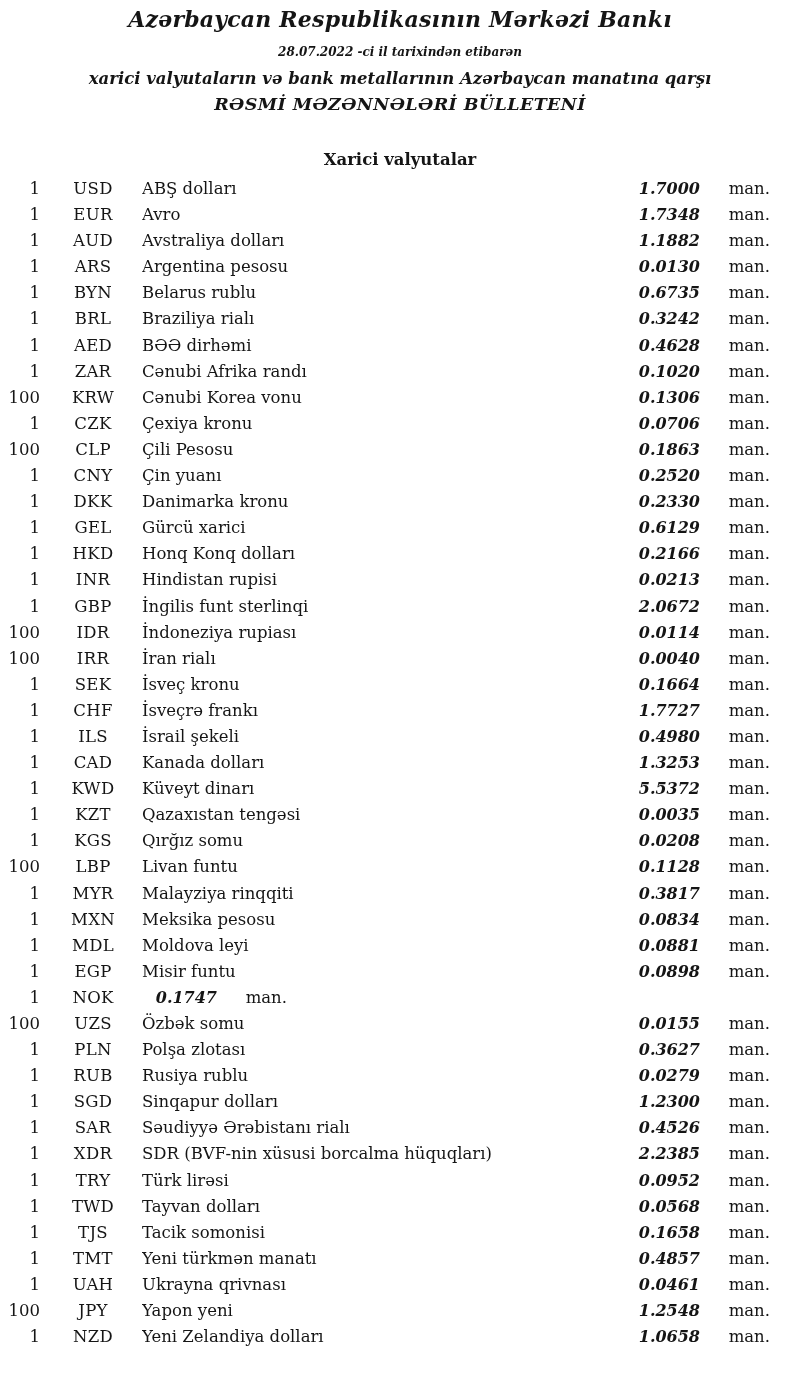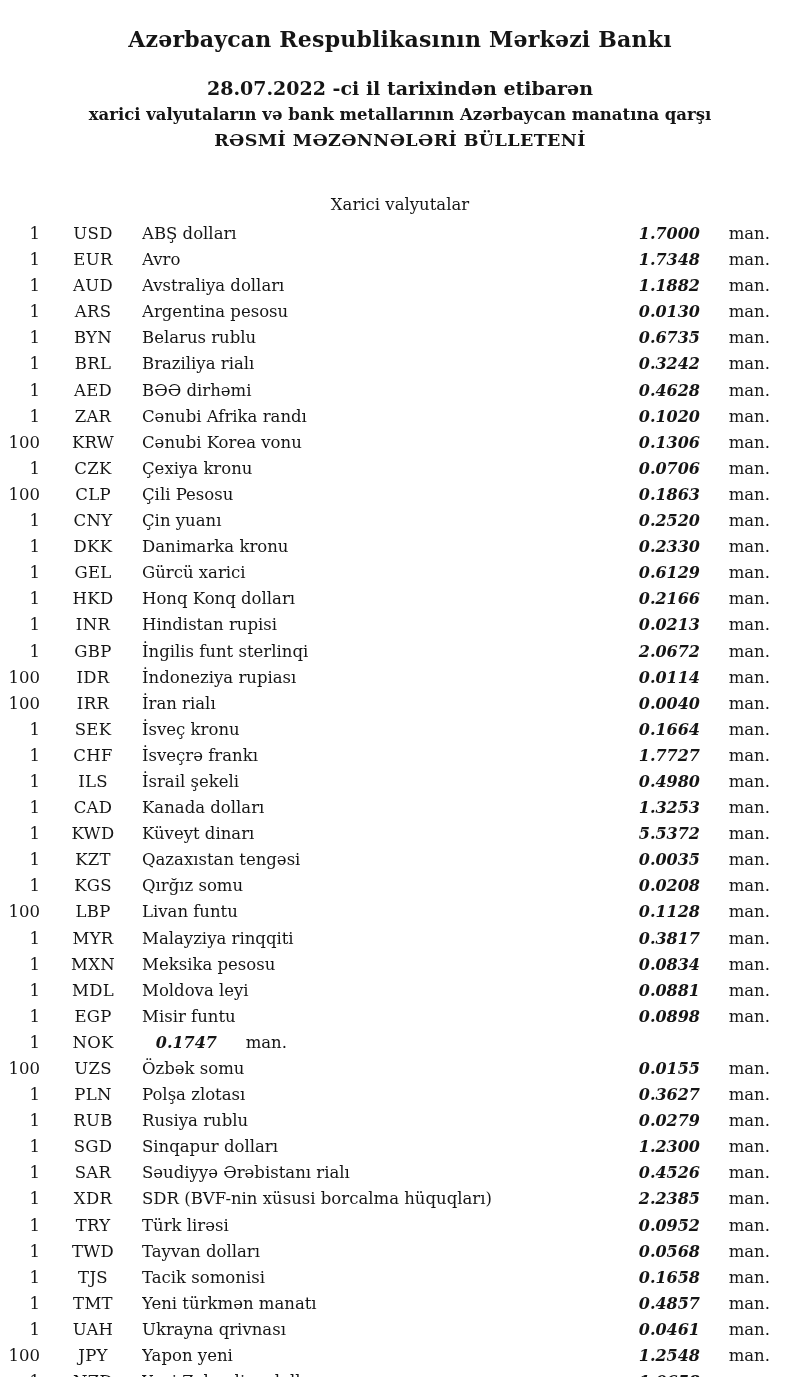--- a/index.html
+++ b/index.html
@@ -9,51 +9,51 @@
     color: #151515;
     font-family: "DejaVu Serif", "Liberation Serif", serif;
   }
   .page {
     position: relative;
     width: 800px;
     height: 1377px;
     background: #ffffff;
     overflow: hidden;
   }
-  .doc-header { text-align: center; padding-top: 24px; }
+  .doc-header { text-align: center; padding-top: 4px; font-style: italic; }
   .bank-name {
     font-size: 22px;
     font-weight: bold;
     line-height: 30px;
     letter-spacing: 0.2px;
   }
   .date-line {
-    font-size: 19px;
+    font-size: 12px;
     font-weight: bold;
     line-height: 22px;
-    margin-top: 23px;
+    margin-top: 7px;
   }
   .subtitle-line {
     font-size: 16.5px;
     font-weight: bold;
     line-height: 23px;
     margin-top: 4px;
   }
   .bulletin-title {
     font-size: 17.5px;
     font-weight: bold;
     line-height: 24px;
     margin-top: 2px;
     letter-spacing: 0.4px;
   }
   .section-title {
     text-align: center;
     font-size: 16.5px;
-    font-weight: normal;
-    margin-top: 43px;
+    font-weight: bold;
+    margin-top: 34px;
   }
   .rates-table {
     margin-top: 7px;
     padding-right: 30px;
   }
   .rate-row {
     display: flex;
     align-items: baseline;
     height: 26.1px;
     font-size: 16.5px;

